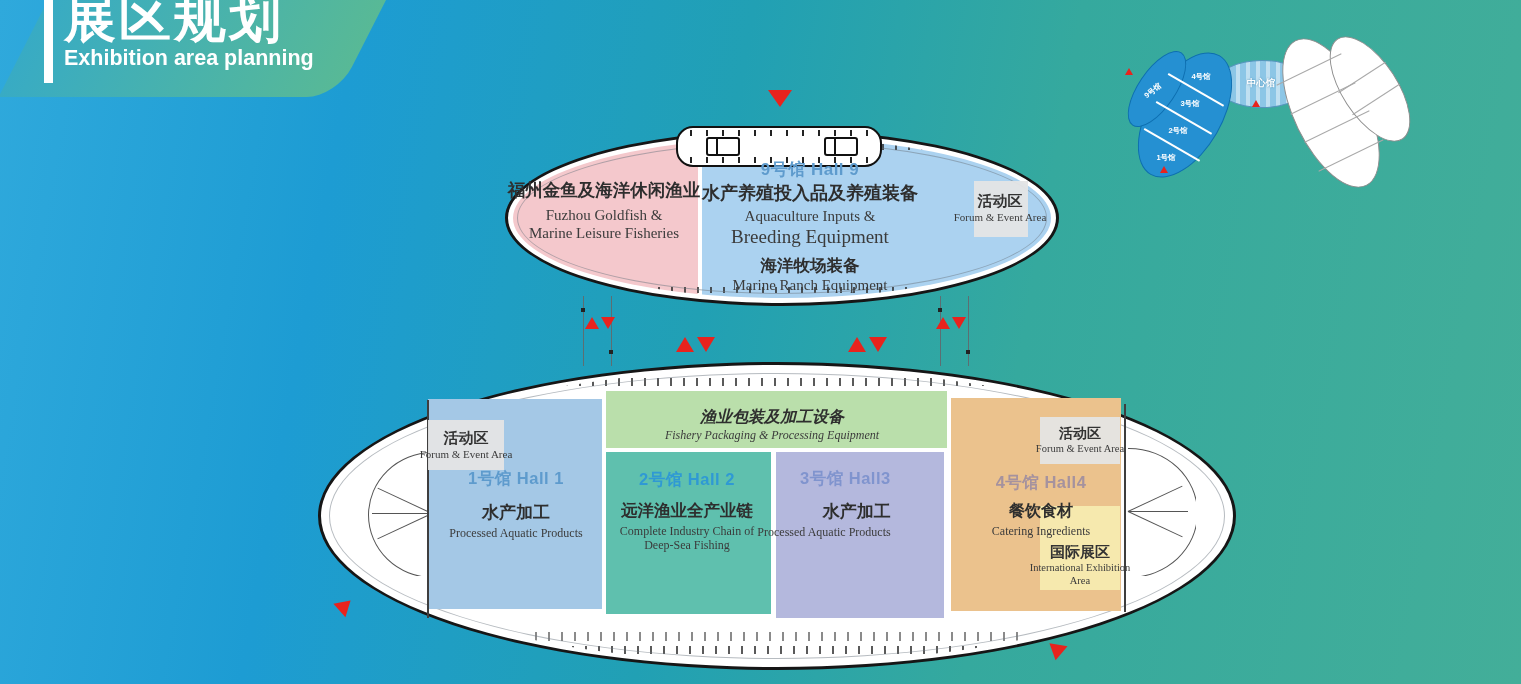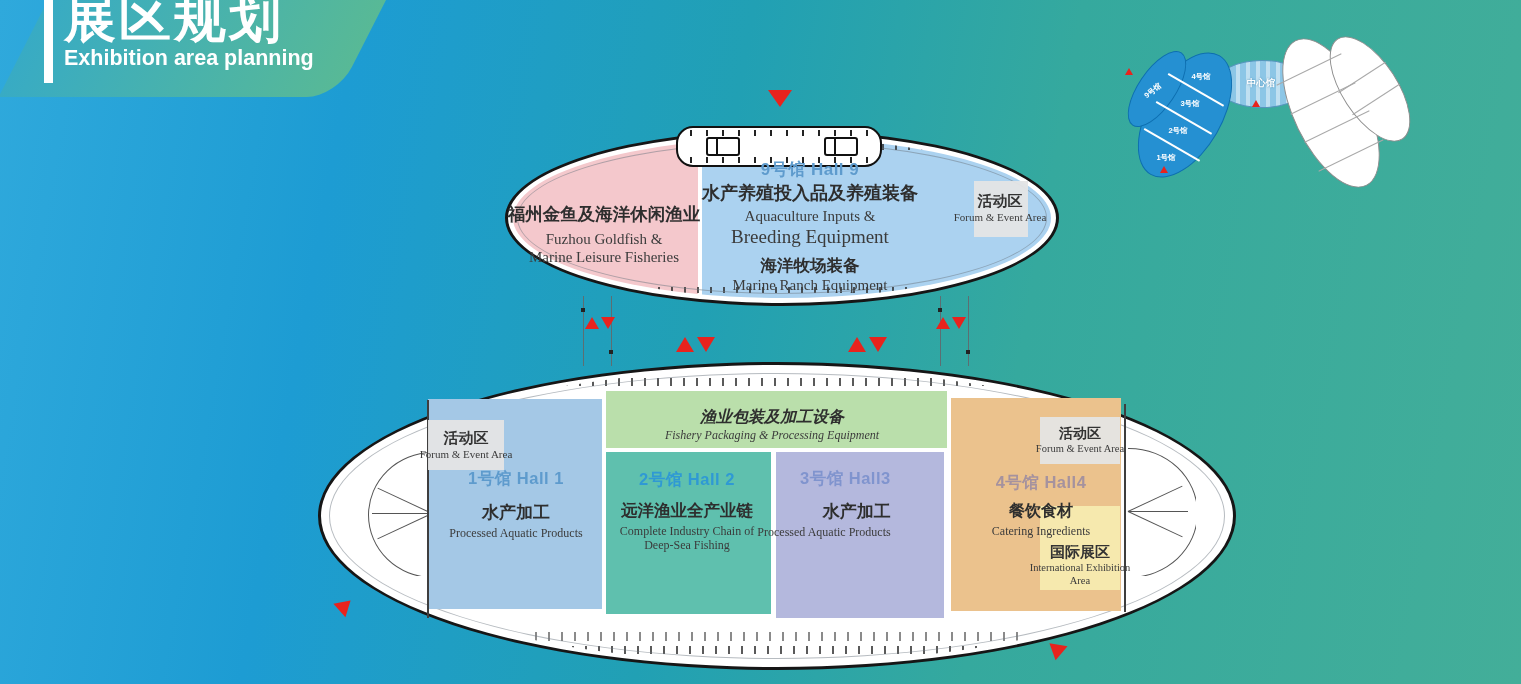--- a/index.html
+++ b/index.html
@@ -124,21 +124,21 @@
     <div class="oval-line"></div>
   </div>
 
   <div class="topbar">
     <div class="barticks" style="top:2px;"></div>
     <div class="barticks" style="bottom:2px;"></div>
     <div class="car" style="left:28px;"></div>
     <div class="car" style="left:146px;"></div>
   </div>
 
-  <div class="col" style="left:604px;top:234px;">
+  <div class="col" style="left:604px;top:210px;">
     <div class="zh-md" style="font-size:17.5px;margin-bottom:5px;">福州金鱼及海洋休闲渔业</div>
     <div class="en" style="font-size:15px;">Fuzhou Goldfish &amp;</div>
     <div class="en" style="font-size:15px;">Marine Leisure Fisheries</div>
   </div>
 
   <div class="col" style="left:810px;top:226px;">
     <div class="hall-label" style="color:#5e9bcd;font-size:17px;">9号馆 Hall 9</div>
     <div class="zh-lg" style="margin-bottom:3px;">水产养殖投入品及养殖装备</div>
     <div class="en" style="font-size:15px;">Aquaculture Inputs &amp;</div>
     <div class="en" style="font-size:19px;">Breeding Equipment</div>

